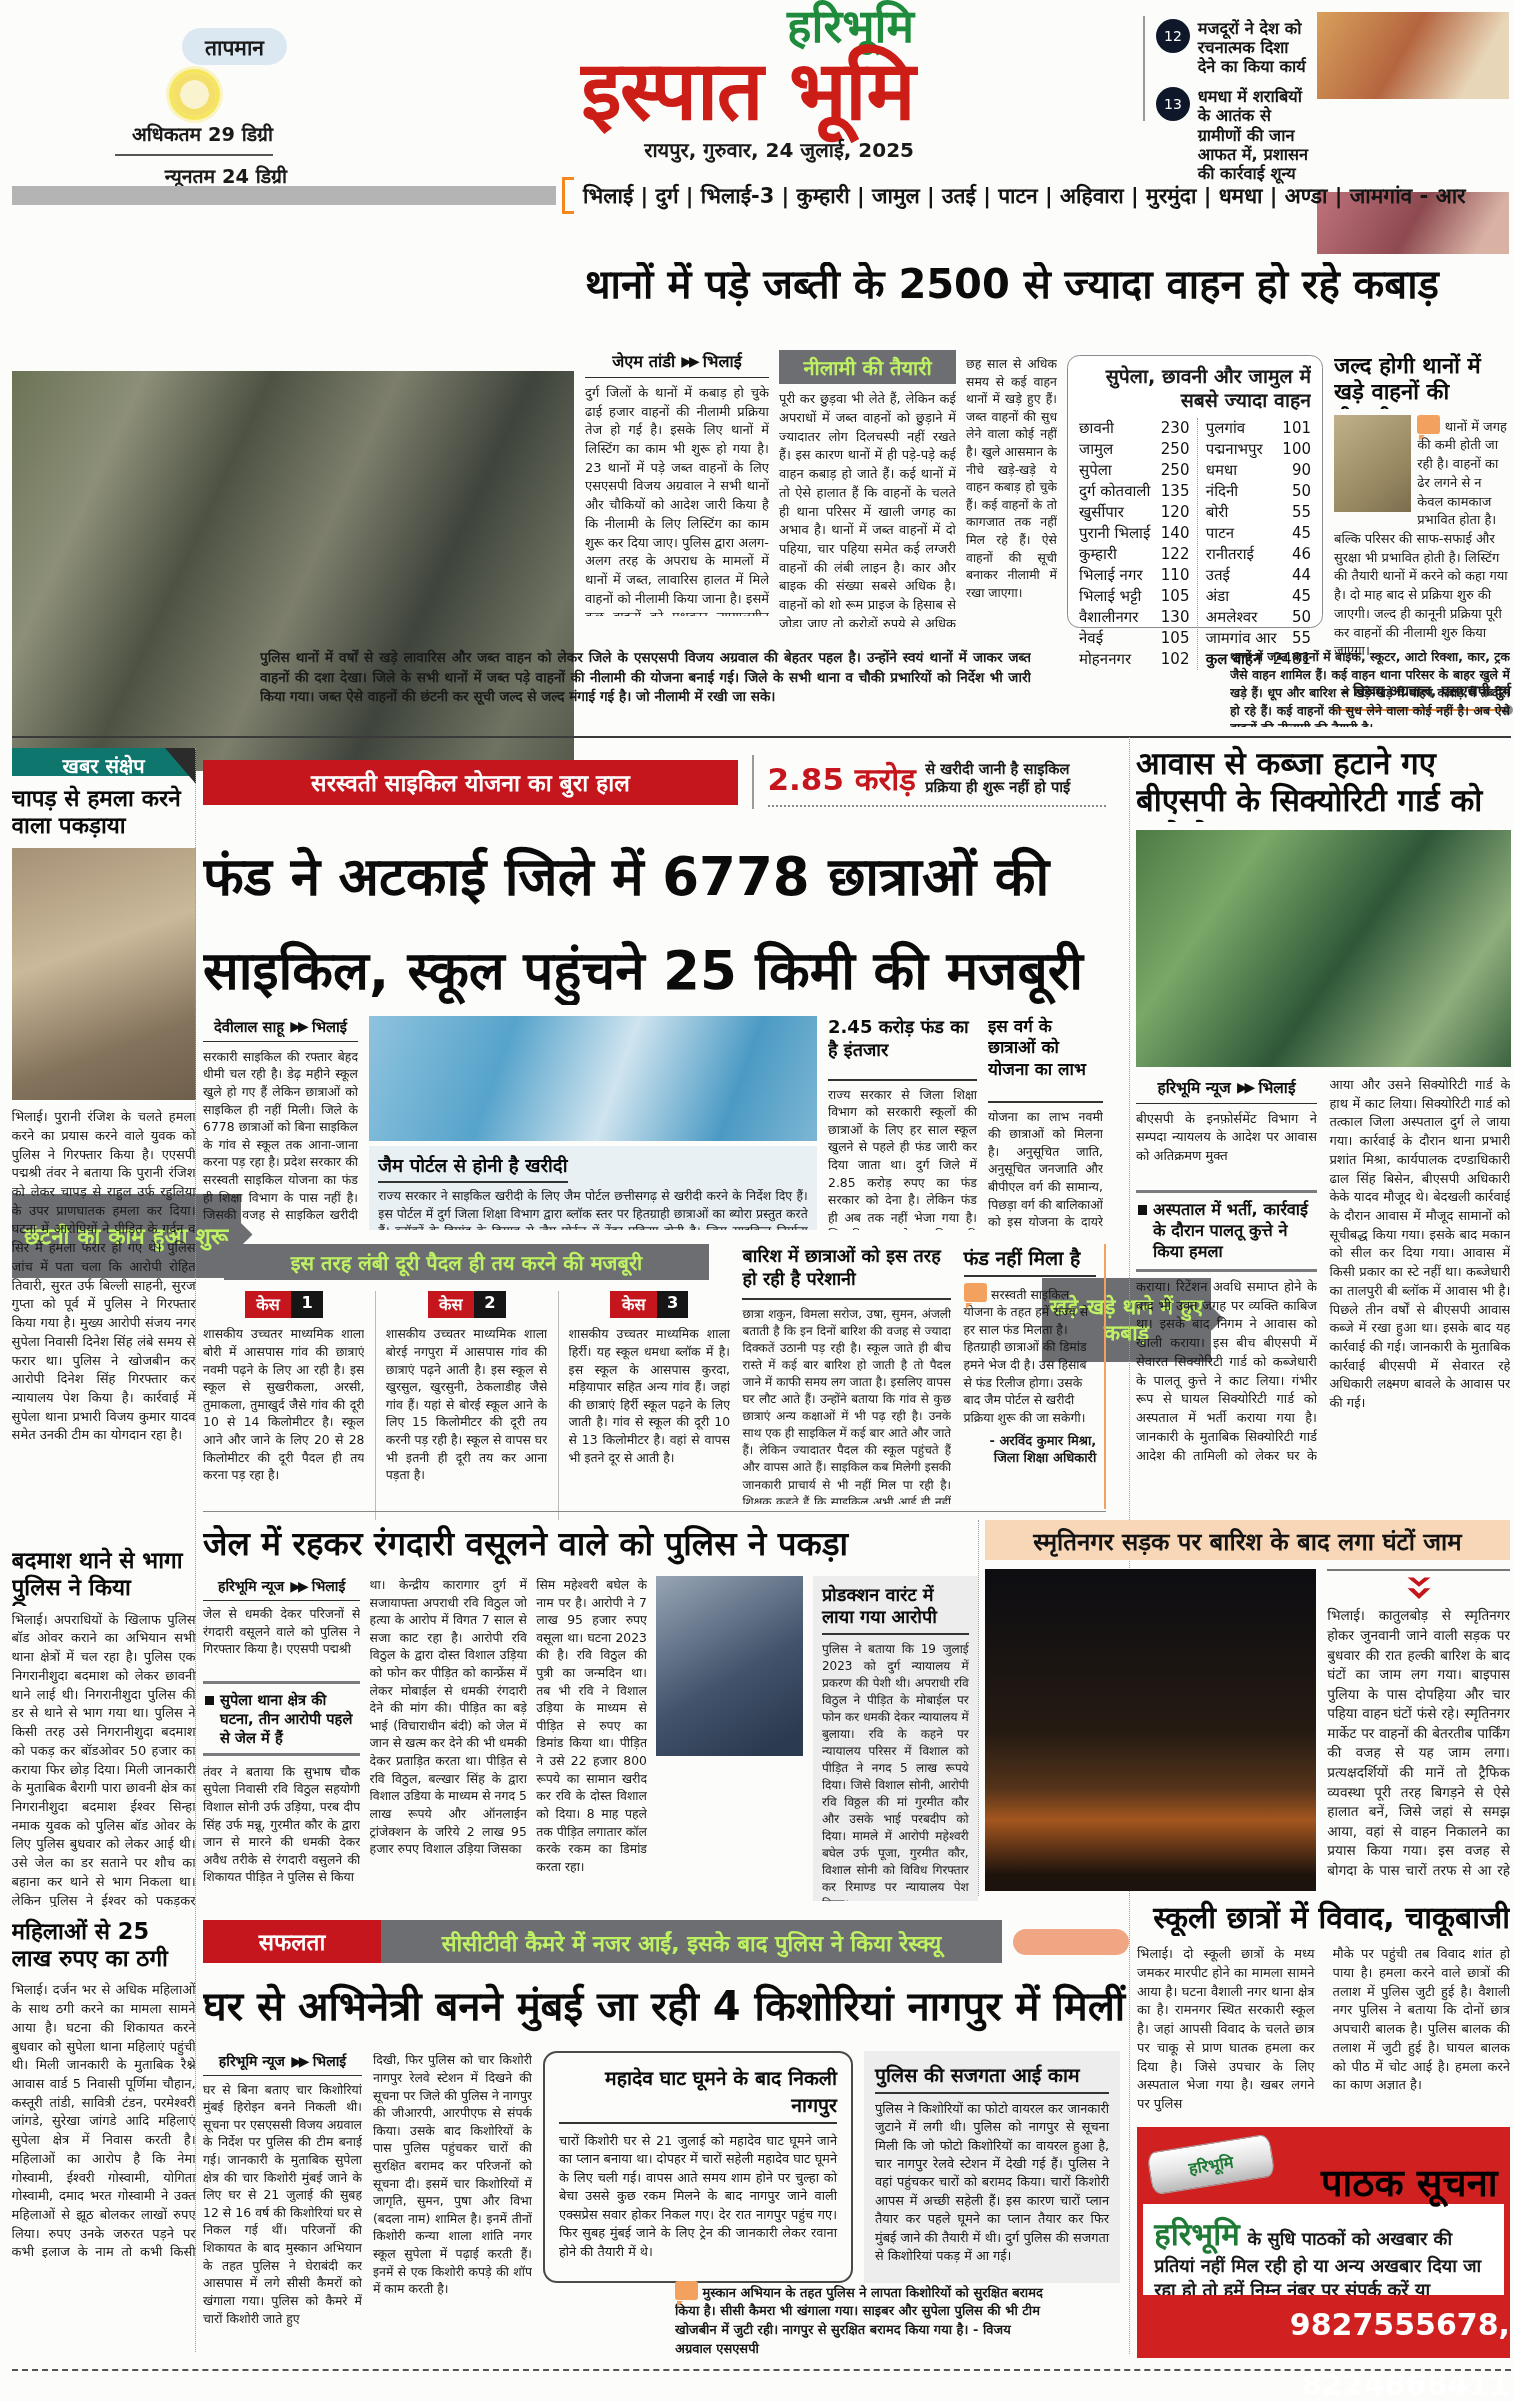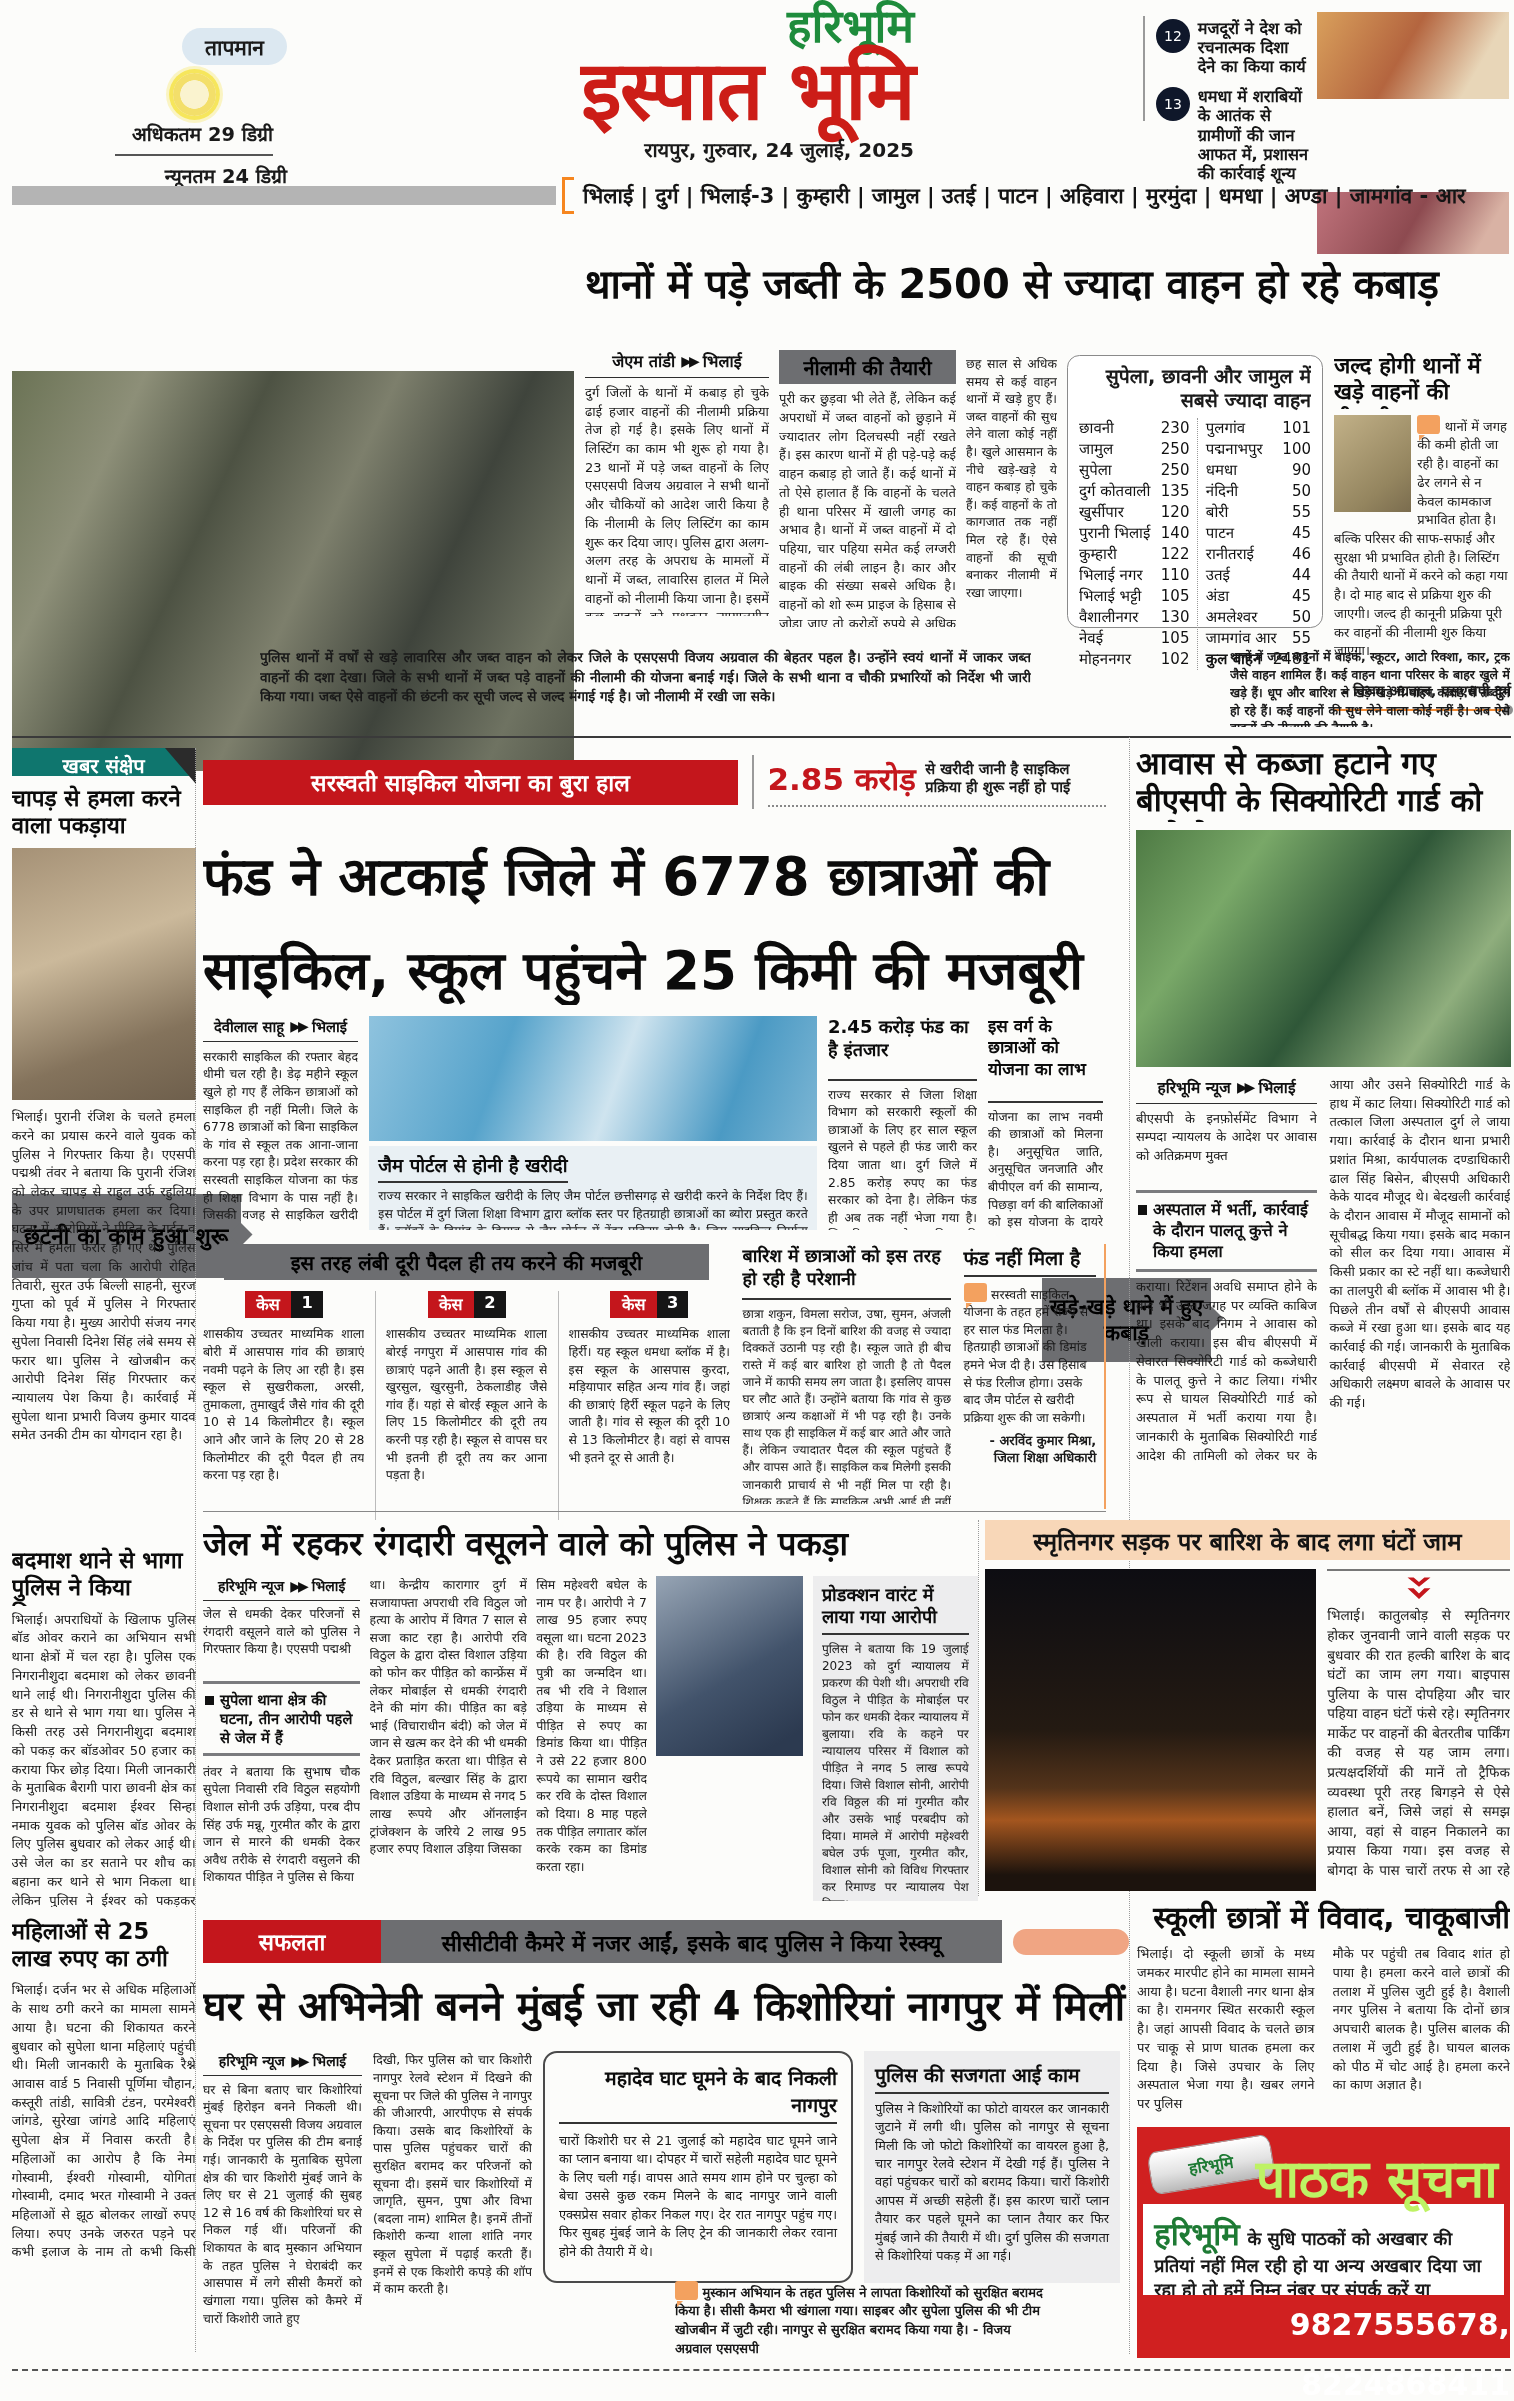--- a/index.html
+++ b/index.html
@@ -5,21 +5,21 @@
 *{margin:0;padding:0;box-sizing:border-box}
 html,body{background:#d8d8d2}
 body{font-family:"DejaVu Sans",sans-serif;color:#1a1a1a}
 #page{position:relative;width:1514px;height:2401px;margin:0 auto;background:#fcfcfa;overflow:hidden}
 .abs{position:absolute}
 .ov{overflow:hidden}
 .bold{font-weight:bold}
 .center{text-align:right}
 .bt{text-align:justify;color:#191919;font-size:13px;line-height:1.44}
 .bt-s{text-align:justify;color:#191919;font-size:12.4px;line-height:1.42}
-.ghead{background:#6d6e71;color:#000000;font-weight:bold;display:flex;align-items:center;justify-content:center}
+.ghead{background:#6d6e71;color:#bef264;font-weight:bold;display:flex;align-items:center;justify-content:center}
 .redbox{background:#c4161c;color:#fff;font-weight:bold;display:flex;align-items:center;justify-content:center}
 .byline{display:flex;align-items:center;justify-content:center;gap:6.2px;font-weight:bold;color:#101010;border-bottom:1.5px solid #2e2e2e;padding-bottom:4.6px;font-size:16.3px}
 .byline .arr{letter-spacing:-3.1px;font-size:14px}
 .headline{font-weight:bold;color:#0b0b0b}
 .photo{position:relative;overflow:hidden}
 .ph-junk{background:linear-gradient(115deg,#6b7355,#8d8f78 18%,#4d5243 35%,#7d7f6c 52%,#3f443c 70%,#6f7362 88%,#55594c)}
 .ph-girls{background:linear-gradient(110deg,#8fc3de,#56a3cb 30%,#cfe4ef 55%,#4b9ac4 80%,#7db6d4)}
 .ph-bsp{background:linear-gradient(125deg,#4e7a44,#79a868 25%,#2f5738 55%,#8fae7d 80%,#3c6340)}
 .ph-arrest{background:linear-gradient(160deg,#a59176,#cbb99b 40%,#84735c 75%,#6e5f4c)}
 .ph-mug{background:linear-gradient(150deg,#97a5b5,#42536b 55%,#2c3a50 90%)}
@@ -430,21 +430,21 @@
       <div class="bt ov" style="width:180px;height:169px">भिलाई। दो स्कूली छात्रों के मध्य जमकर मारपीट होने का मामला सामने आया है। घटना वैशाली नगर थाना क्षेत्र का है। रामनगर स्थित सरकारी स्कूल है। जहां आपसी विवाद के चलते छात्र पर चाकू से प्राण घातक हमला कर दिया है। जिसे उपचार के लिए अस्पताल भेजा गया है। खबर लगने पर पुलिस</div>
       <div class="bt ov" style="width:180px;height:169px">मौके पर पहुंची तब विवाद शांत हो पाया है। हमला करने वाले छात्रों की तलाश में पुलिस जुटी हुई है। वैशाली नगर पुलिस ने बताया कि दोनों छात्र अपचारी बालक है। पुलिस बालक की तलाश में जुटी हुई है। घायल बालक को पीठ में चोट आई है। हमला करने का काण अज्ञात है।</div>
     </div>
   </div>
 
   <div class="abs" style="left:1137px;top:2127px;width:373px;height:231px;background:#d02020">
     <div style="position:relative;height:77px">
       <div class="roll">
           <span>हरिभूमि</span>
         </div>
-      <div class="bold" style="position:absolute;right:12.4px;top:14px;font-size:52px;color:#bef264">पाठक सूचना</div>
+      <div class="bold" style="position:absolute;right:12.4px;top:28px;font-size:38px;color:#000000">पाठक सूचना</div>
     </div>
     <div style="margin:0 6.2px;background:#fff;padding:7.7px 11px;height:91px;overflow:hidden">
       <span class="bold" style="font-size:31px;color:#1e7a34;margin-right:7.7px">हरिभूमि</span><span class="bold" style="font-size:18px;line-height:1.35">के सुधि पाठकों को अखबार की प्रतियां नहीं मिल रही हो या अन्य अखबार दिया जा रहा हो तो हमें निम्न नंबर पर संपर्क करें या वाट्सअप करें</span>
     </div>
     <div class="center bold" style="color:#fff;font-size:30px;line-height:60px">9827555678, 8224868411</div>
   </div>
 
   <div class="abs" style="left:11.6px;top:2369px;width:1499px;border-top:2.3px dashed #555"></div>
 
 </div>

